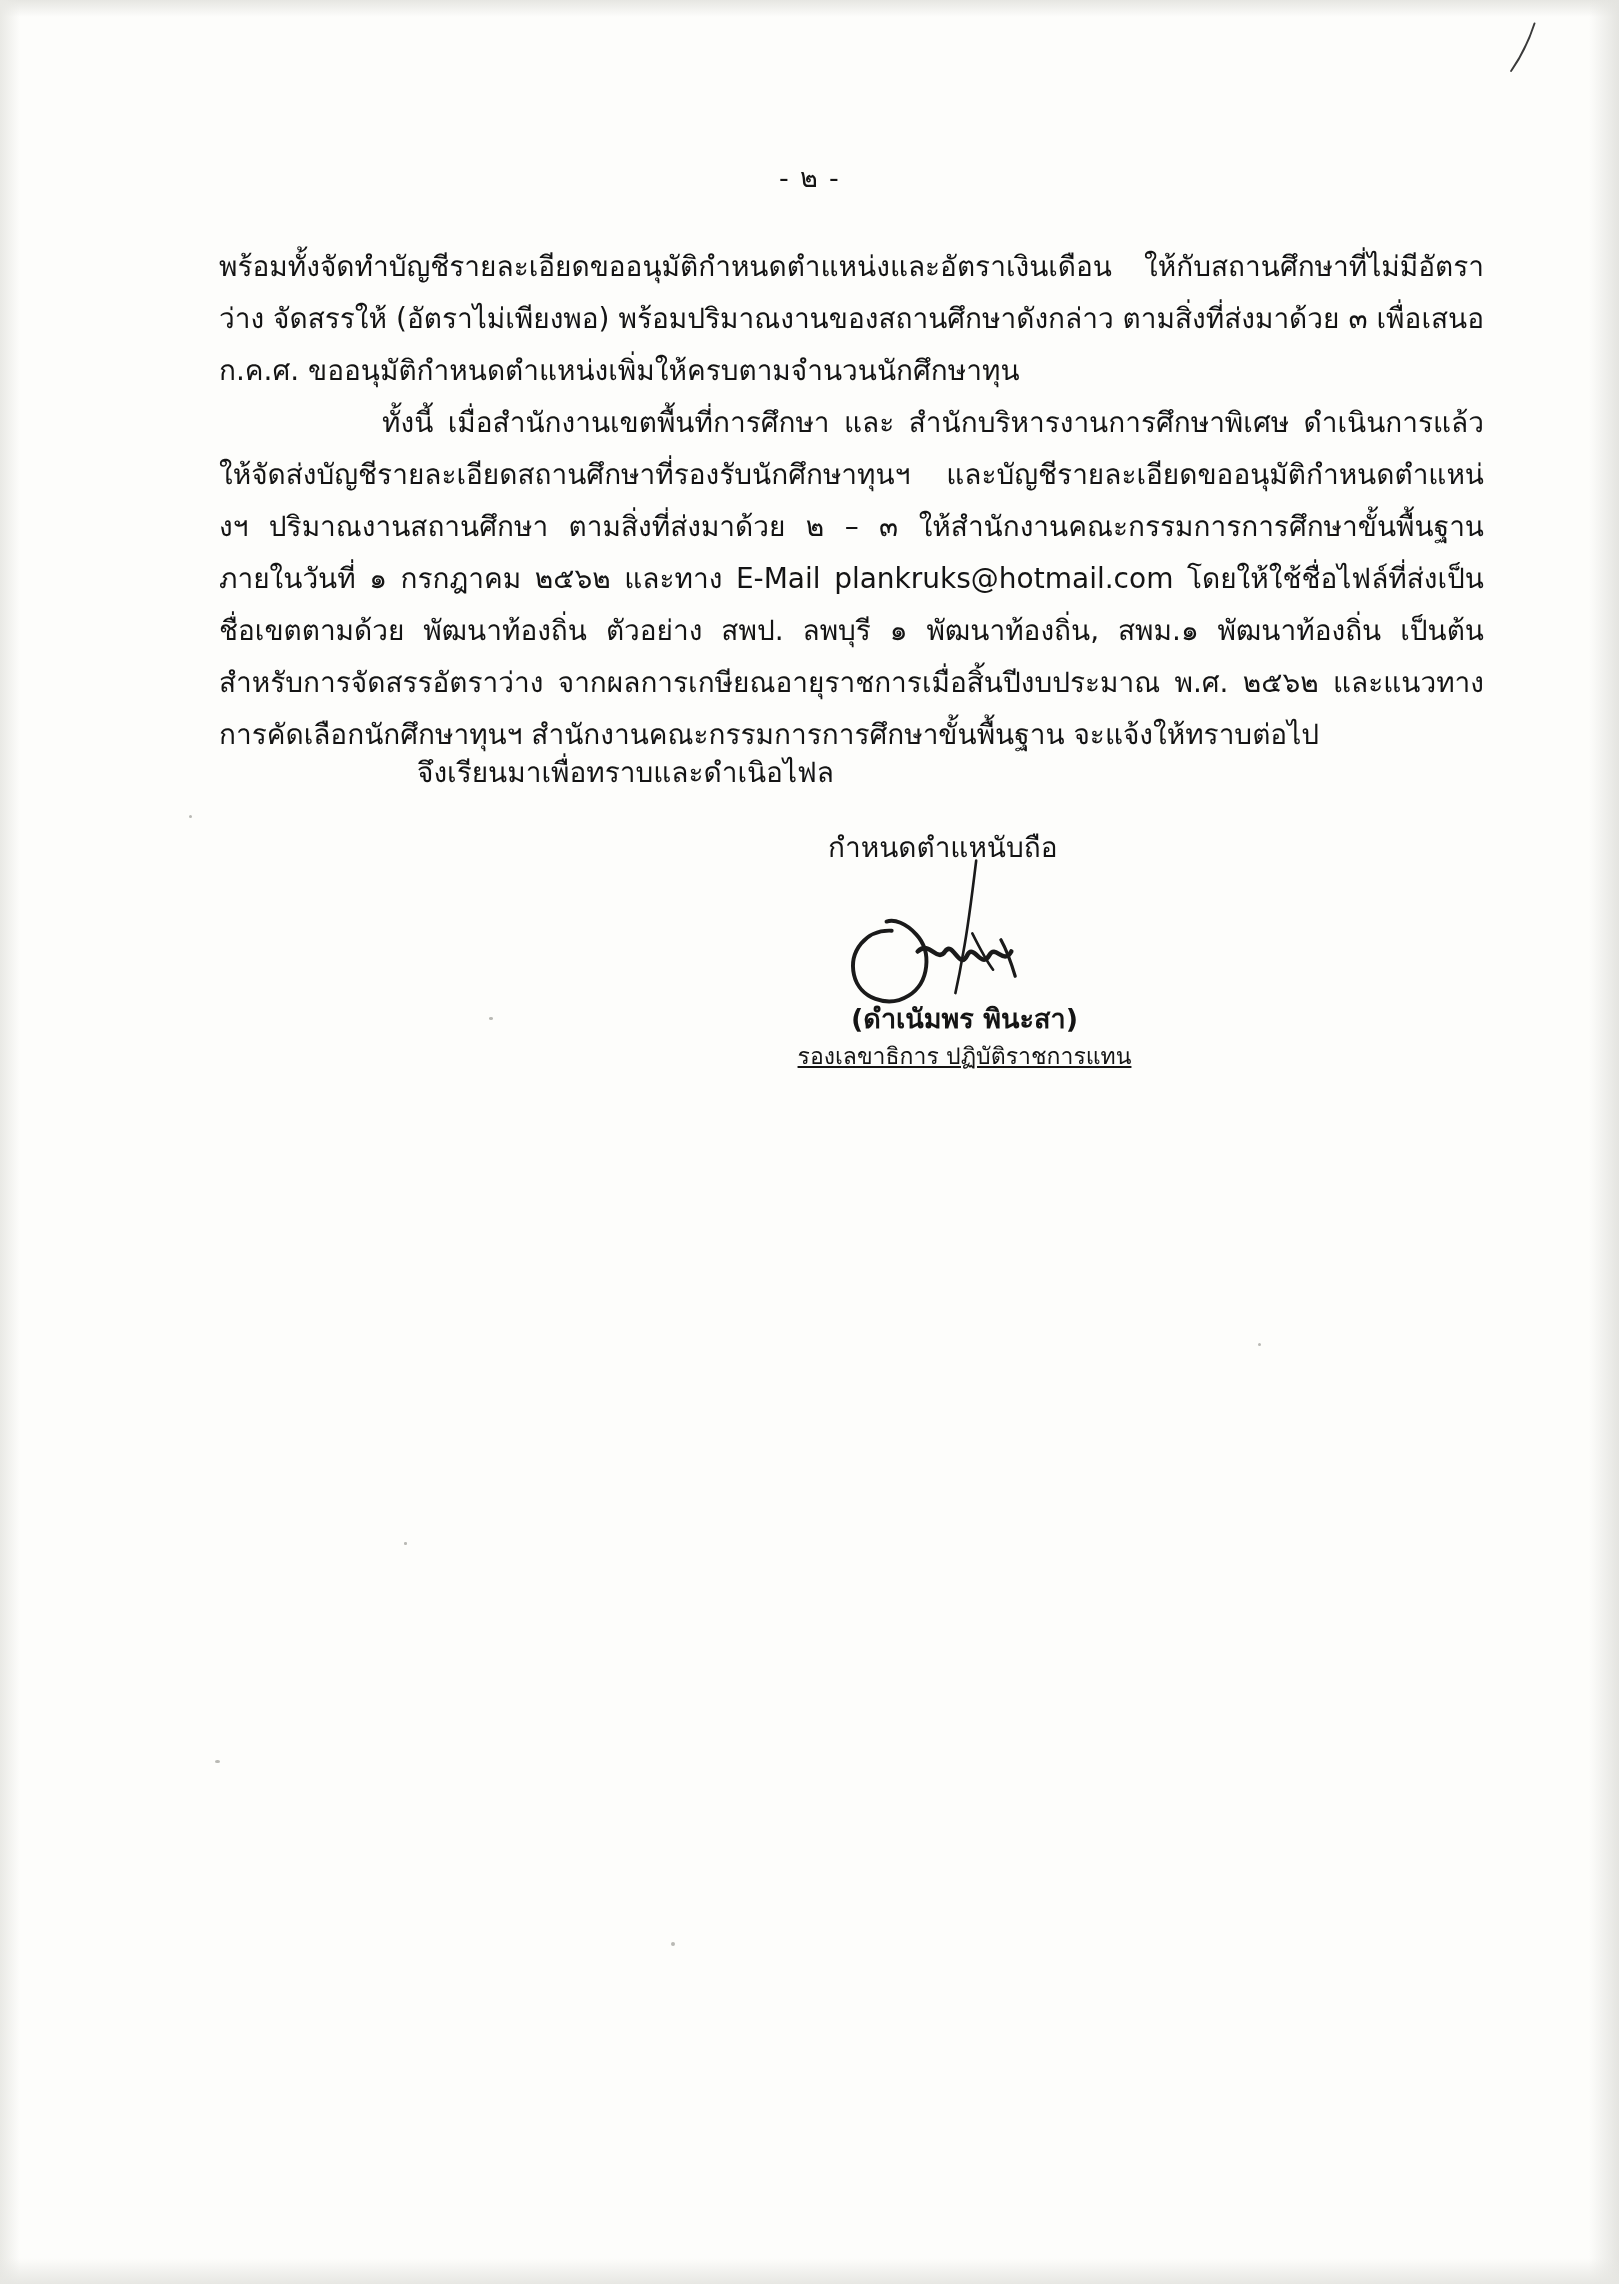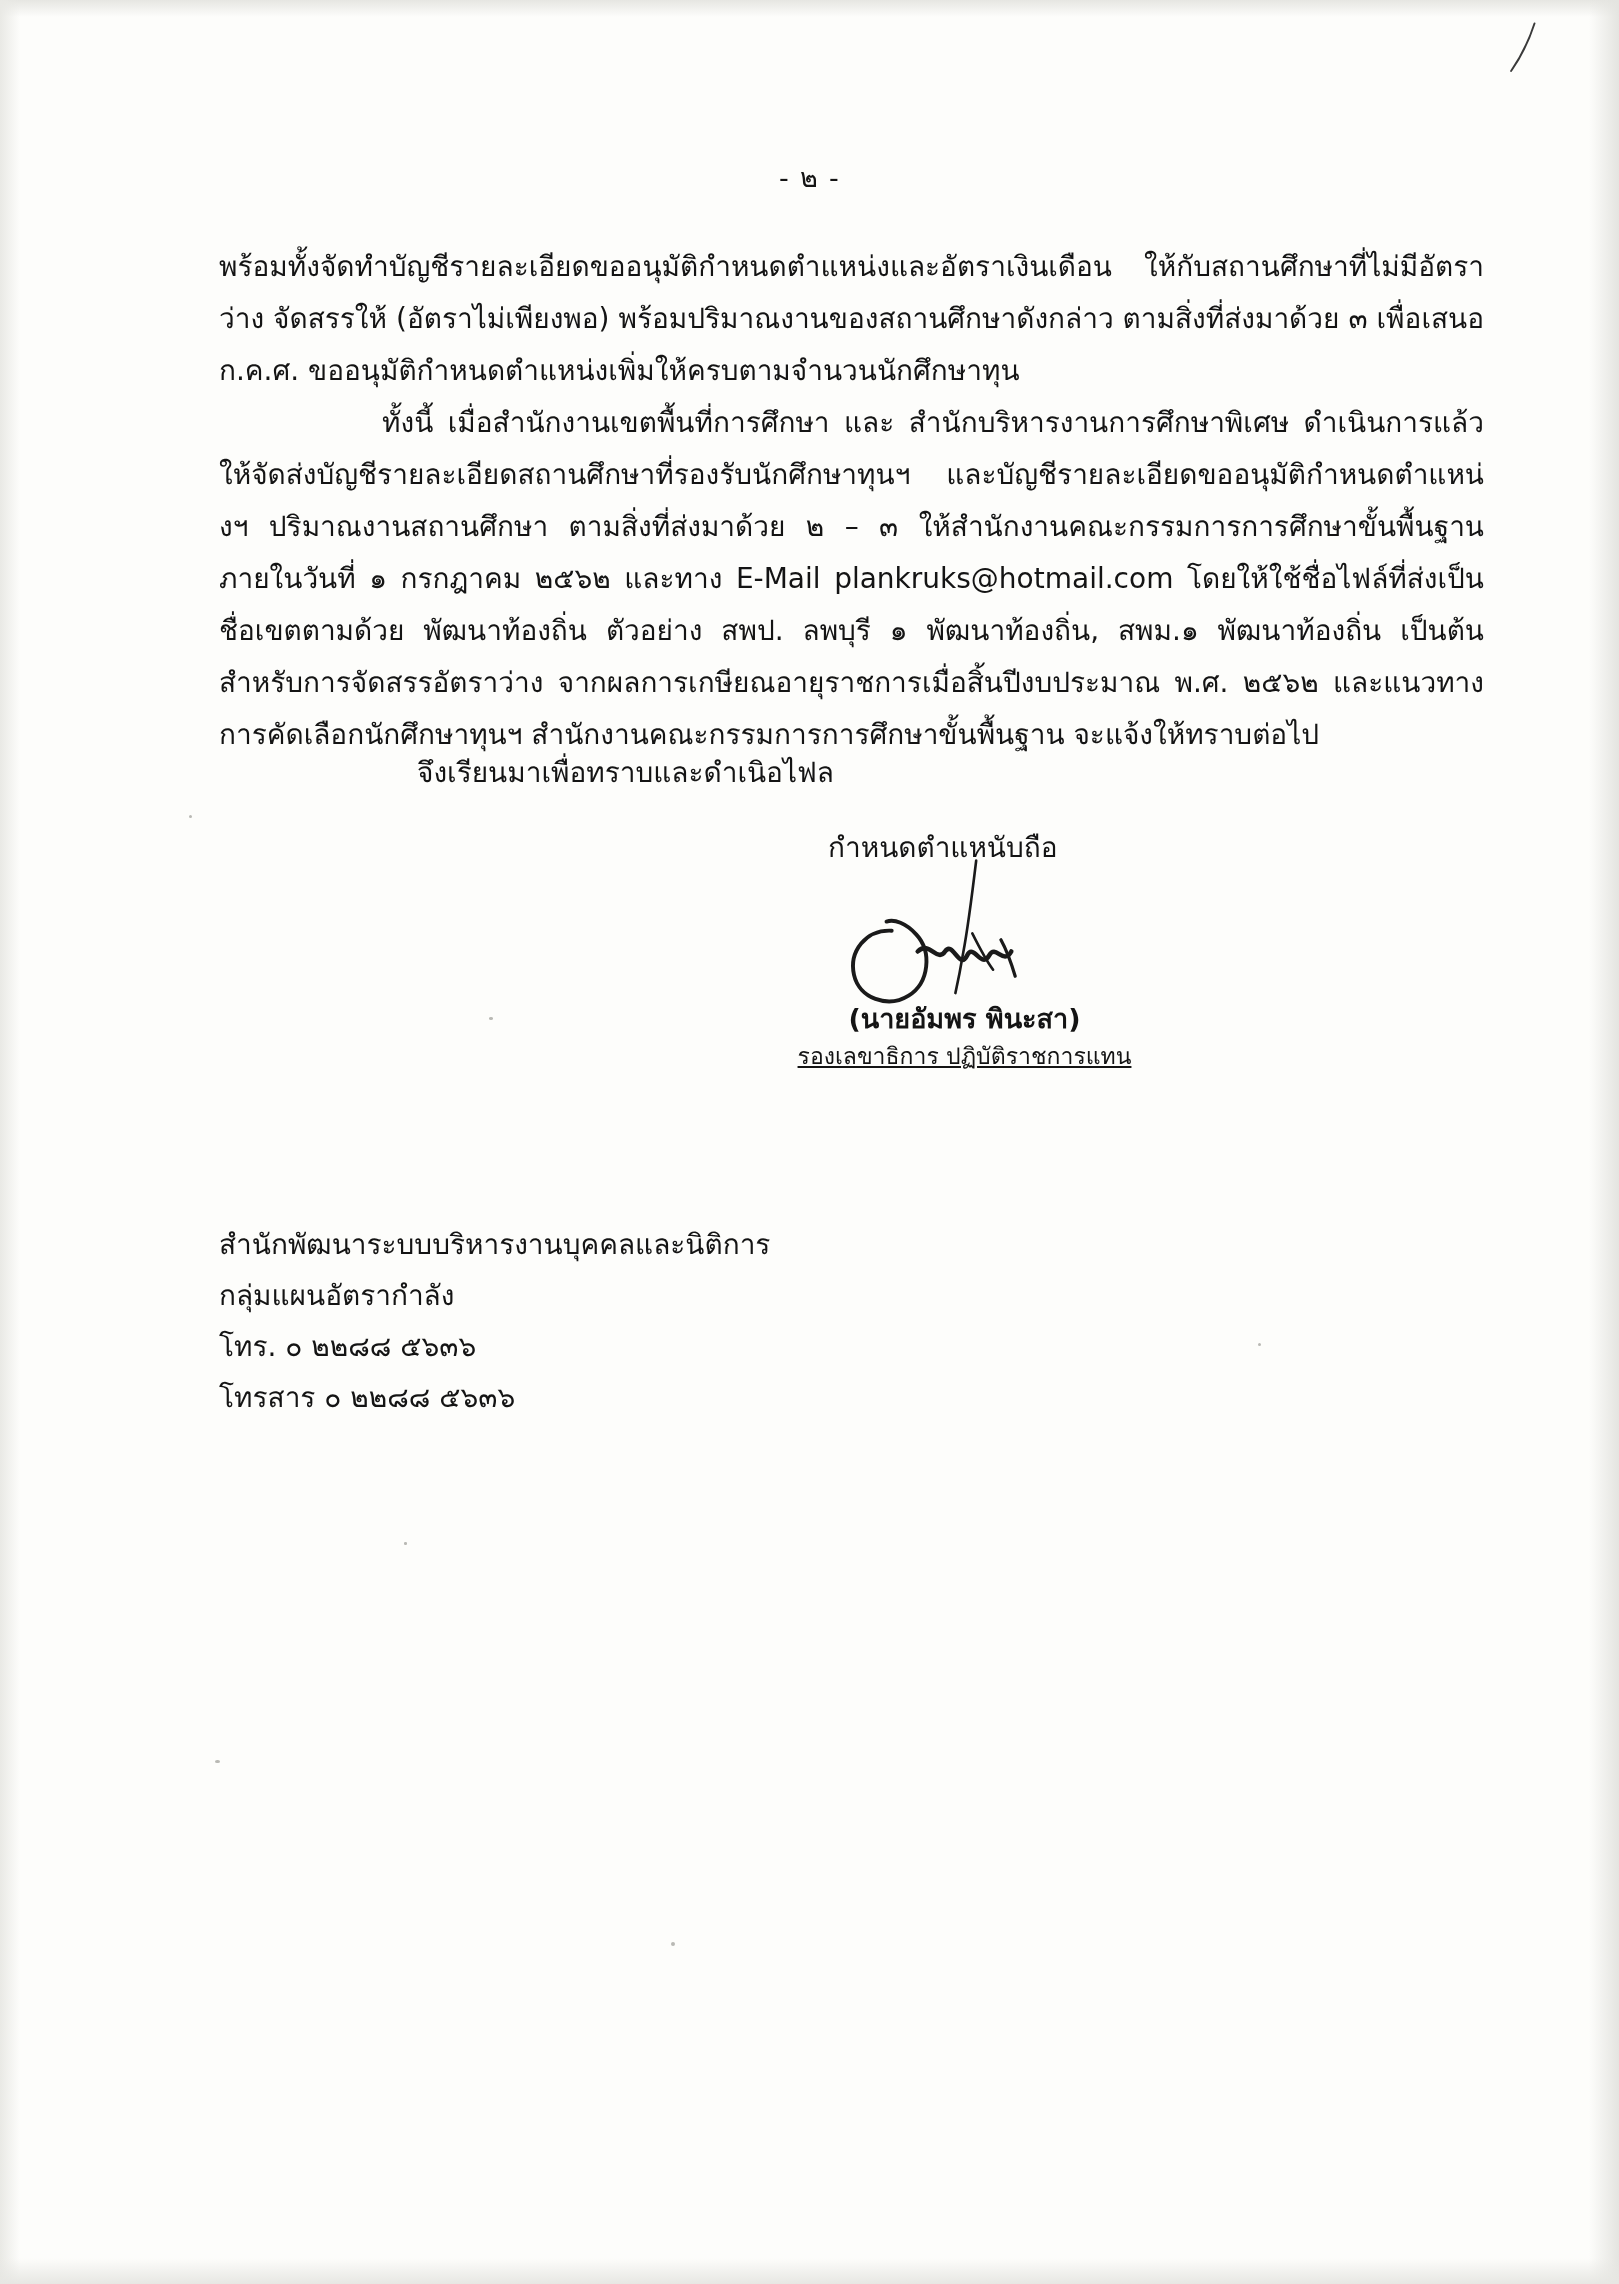--- a/index.html
+++ b/index.html
@@ -190,24 +190,18 @@
       <path d="M258 10 C252 60, 246 110, 238 152 C234 176, 230 196, 226 214" stroke="#1a1a1a" stroke-width="4" fill="none" stroke-linecap="round"></path>
 
       <path d="M128 118 C88 116, 62 150, 70 186 C78 222, 122 238, 154 218 C186 198, 190 150, 166 124 C150 106, 132 100, 120 104" stroke="#1a1a1a" stroke-width="6" fill="none" stroke-linecap="round"></path>
 
       <path d="M168 150 C186 132, 198 168, 210 150 C222 132, 232 180, 244 156 C254 136, 266 178, 278 156 C288 138, 300 172, 312 150" stroke="#1a1a1a" stroke-width="7" fill="none" stroke-linecap="round" stroke-linejoin="round"></path>
       <path d="M296 132 C306 150, 312 168, 318 188" stroke="#1a1a1a" stroke-width="5" fill="none" stroke-linecap="round"></path>
       <path d="M252 122 C262 142, 272 162, 284 178" stroke="#1a1a1a" stroke-width="4" fill="none" stroke-linecap="round"></path>
     </svg>
   </div>
 
-  <div class="signer-name">(นายอัมพร  พินะสา)</div>
+  <div class="signer-name">(ดำเนัมพร  พินะสา)</div>
   <div class="signer-role1">รองเลขาธิการ ปฏิบัติราชการแทน</div>
 
-  <div class="footer-block">
-    <p class="footer-line">สำนักพัฒนาระบบบริหารงานบุคคลและนิติการ</p>
-    <p class="footer-line">กลุ่มแผนอัตรากำลัง</p>
-    <p class="footer-line">โทร. ๐ ๒๒๘๘ ๕๖๓๖</p>
-    <p class="footer-line">โทรสาร ๐ ๒๒๘๘ ๕๖๓๖</p>
-  </div>
 
 </div>
 
 
 </body></html>

